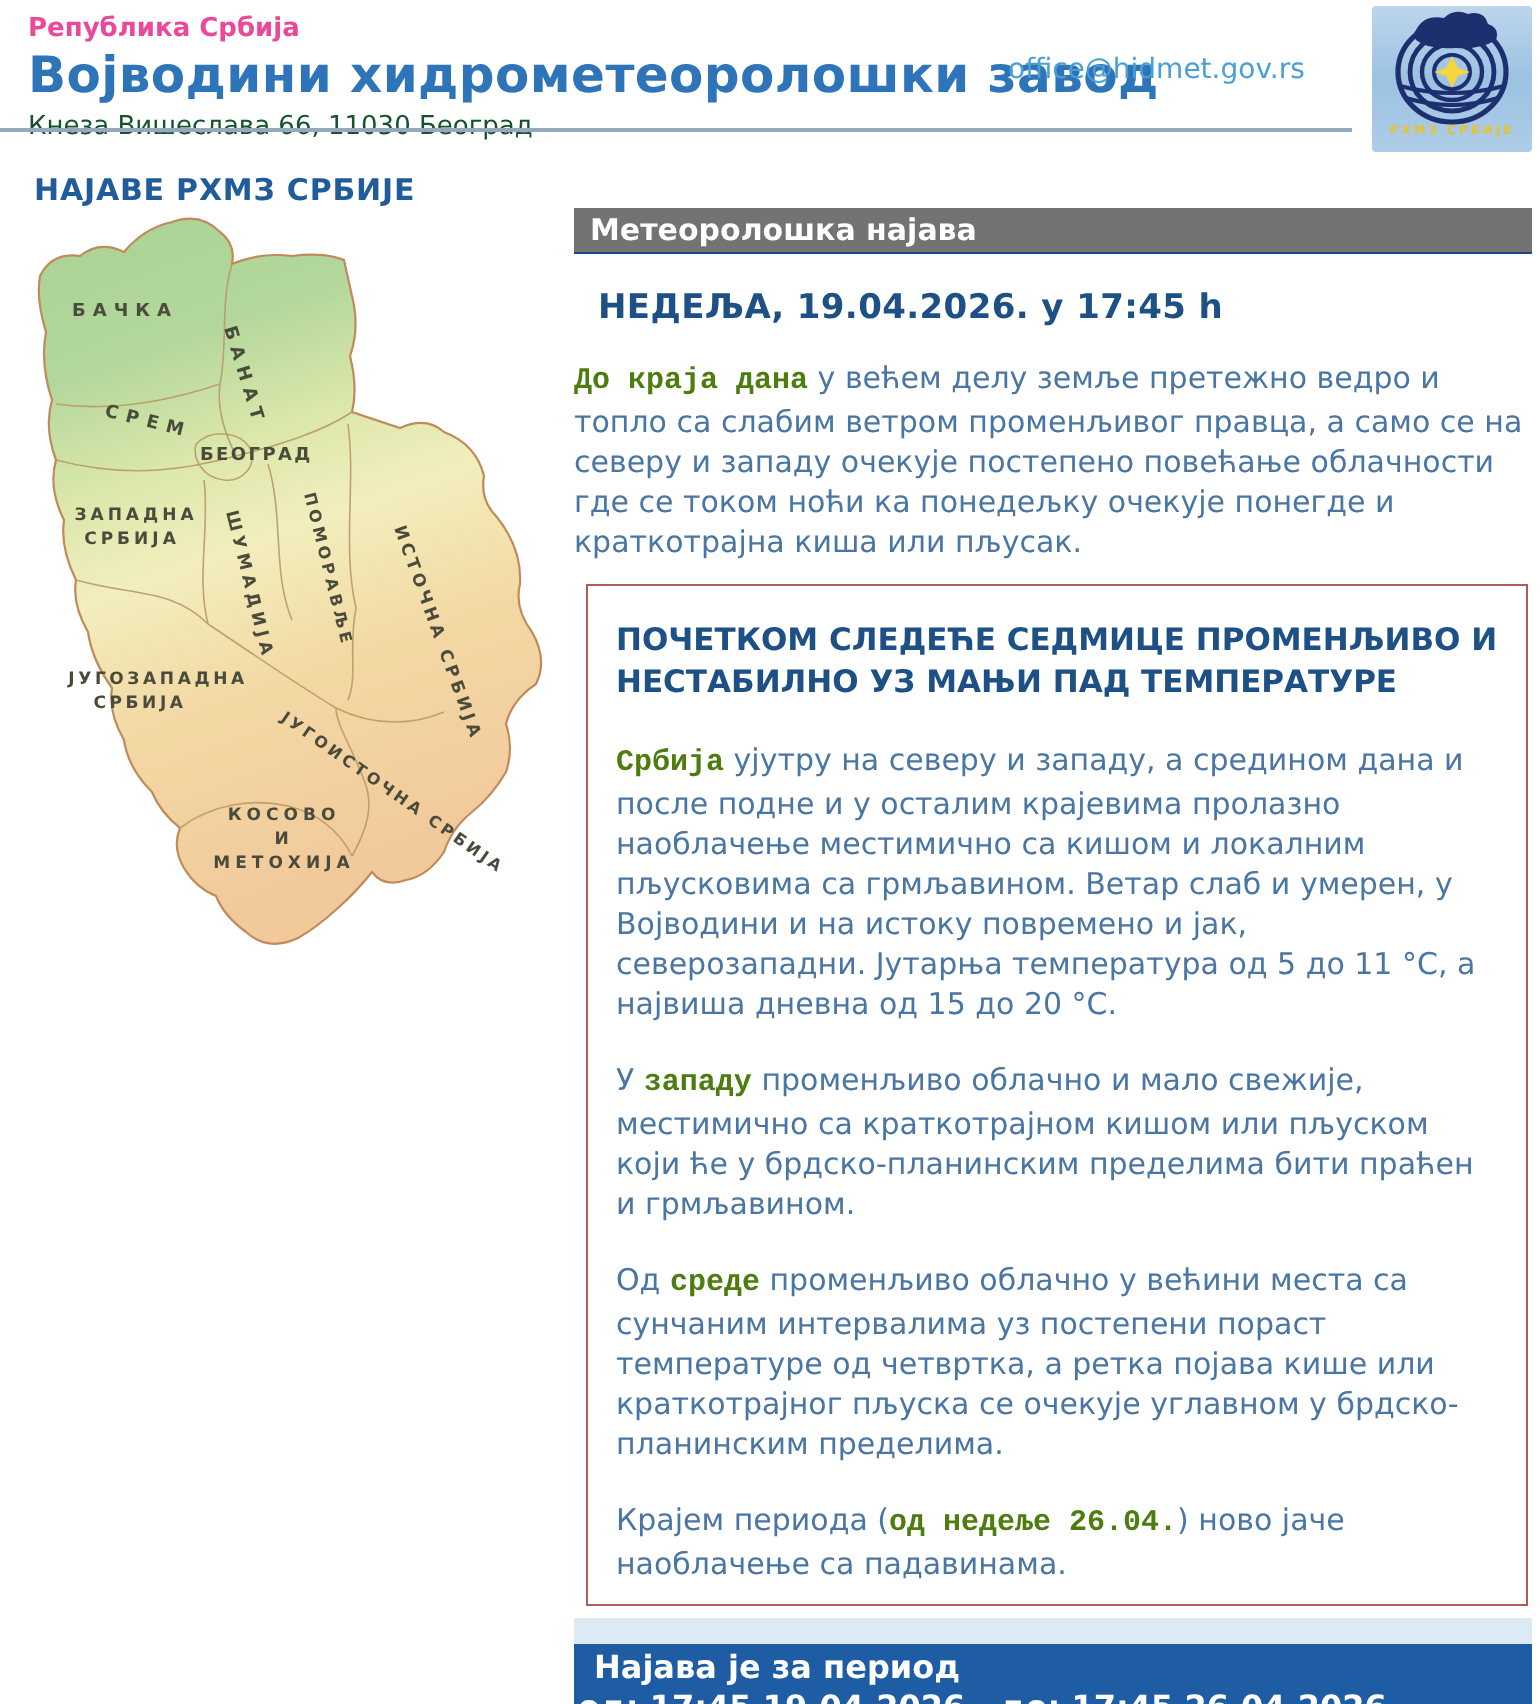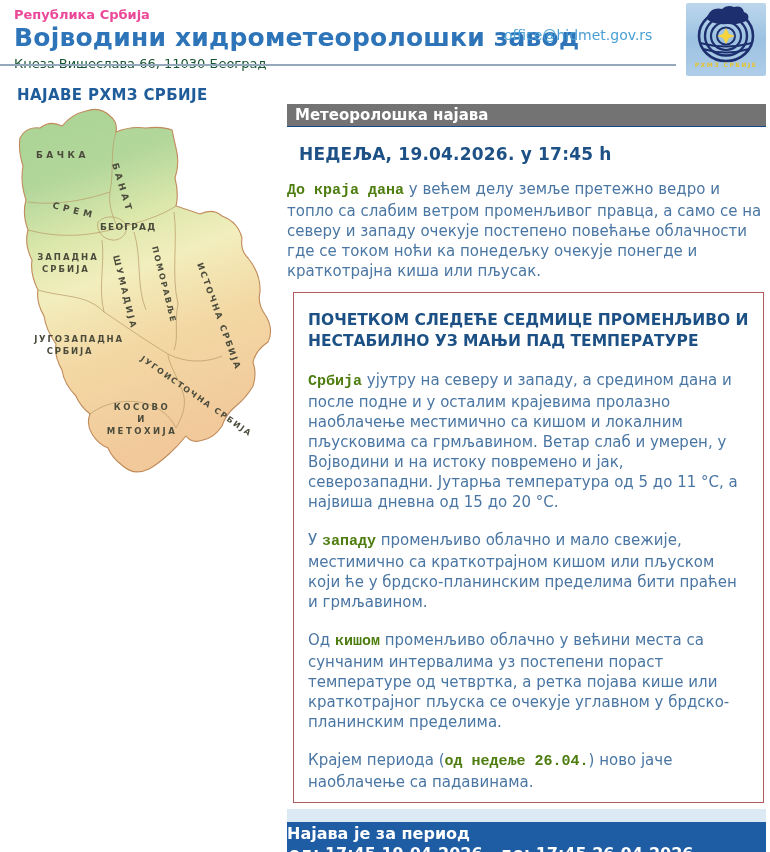--- a/index.html
+++ b/index.html
@@ -32,21 +32,21 @@
     margin:11px 2px 0 6px; border:1px solid #b25b5b; background:#fff;
     padding:11px 12px 10px 14px;
   }
   .alert .title { font-size:15.5px; font-weight:bold; color:#1d5084; line-height:21px; margin-top:6px; }
   .alert .para { margin-top:18px; }
   .strip { margin-top:6px; height:13px; background:#dceaf6; }
   .foot {
     background:#1e5ca3; color:#fff; font-weight:bold; font-size:16px;
     line-height:20px; padding:2px 0 4px 0;
   }
-  .foot .l1 { }
+  .foot .l1 { padding-left:10px; }
   .foot .l2 { padding-left:2px; white-space:pre-wrap; }
   
   .mlbl { font-family:"DejaVu Sans","Liberation Sans",sans-serif; font-weight:bold; fill:#4b4b3c; }
 </style>
 </head>
 <body>
 
 <div class="hdr">
   <div class="country">Република Србија</div>
   <div class="org">Војводини хидрометеоролошки завод</div>
@@ -138,21 +138,21 @@
 
   <p class="para"><b>До краја дана</b><span> у већем делу земље претежно ведро и топло са слабим ветром променљивог правца, а само се на северу и западу очекује постепено повећање облачности где се током ноћи ка понедељку очекује понегде и краткотрајна киша или пљусак.</span></p>
 
   <div class="alert">
     <div class="title">ПОЧЕТКОМ СЛЕДЕЋЕ СЕДМИЦЕ ПРОМЕНЉИВО И НЕСТАБИЛНО УЗ МАЊИ ПАД ТЕМПЕРАТУРЕ</div>
 
     <p class="para"><b>Србија</b><span> ујутру на северу и западу, а средином дана и после подне и у осталим крајевима пролазно наоблачење местимично са кишом и локалним пљусковима са грмљавином. Ветар слаб и умерен, у Војводини и на истоку повремено и јак, северозападни. Јутарња температура од 5 до 11 °C, а највиша дневна од 15 до 20 °C.</span></p>
 
     <p class="para"><span>У </span><b>западу</b><span> променљиво облачно и мало свежије, местимично са краткотрајном кишом или пљуском који ће у брдско-планинским пределима бити праћен и грмљавином.</span></p>
 
-    <p class="para"><span>Од </span><b>кишом</b><span> променљиво облачно у већини места са сунчаним интервалима уз постепени пораст температуре од четвртка, а ретка појава кише или краткотрајног пљуска се очекује углавном у брдско-планинским пределима.</span></p>
+    <p class="para"><span>Од </span><b>среде</b><span> променљиво облачно у већини места са сунчаним интервалима уз постепени пораст температуре од четвртка, а ретка појава кише или краткотрајног пљуска се очекује углавном у брдско-планинским пределима.</span></p>
 
     <p class="para"><span>Крајем периода (</span><b>од недеље 26.04.</b><span>) ново јаче наоблачење са падавинама.</span></p>
   </div>
 
   <div class="strip"></div>
 
   <div class="foot">
     <div class="l1">Најава је за период</div>
     <div class="l2">од: 17:45 19.04.2026.  до: 17:45 26.04.2026.</div>
   </div>

